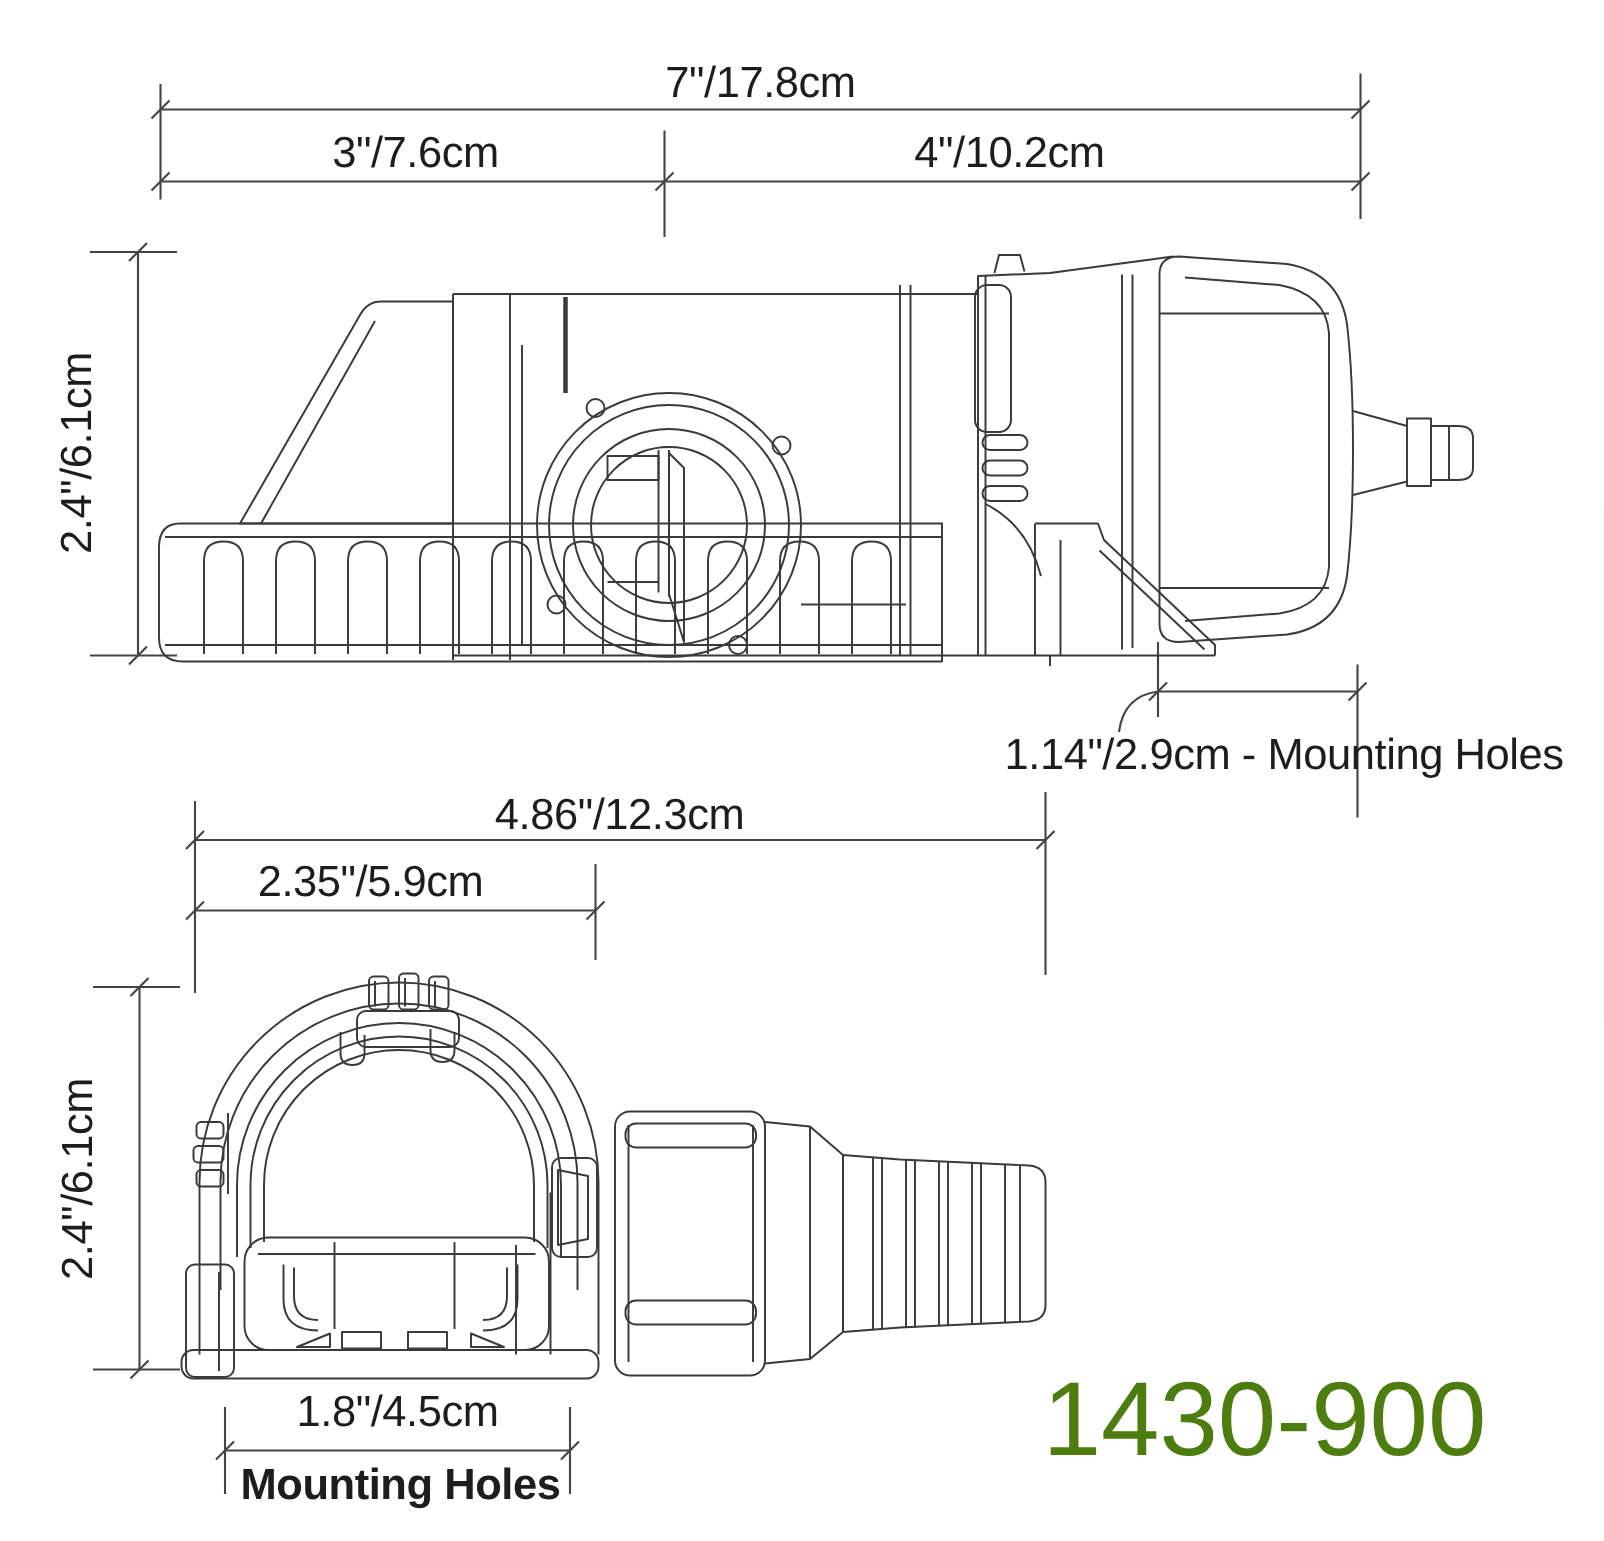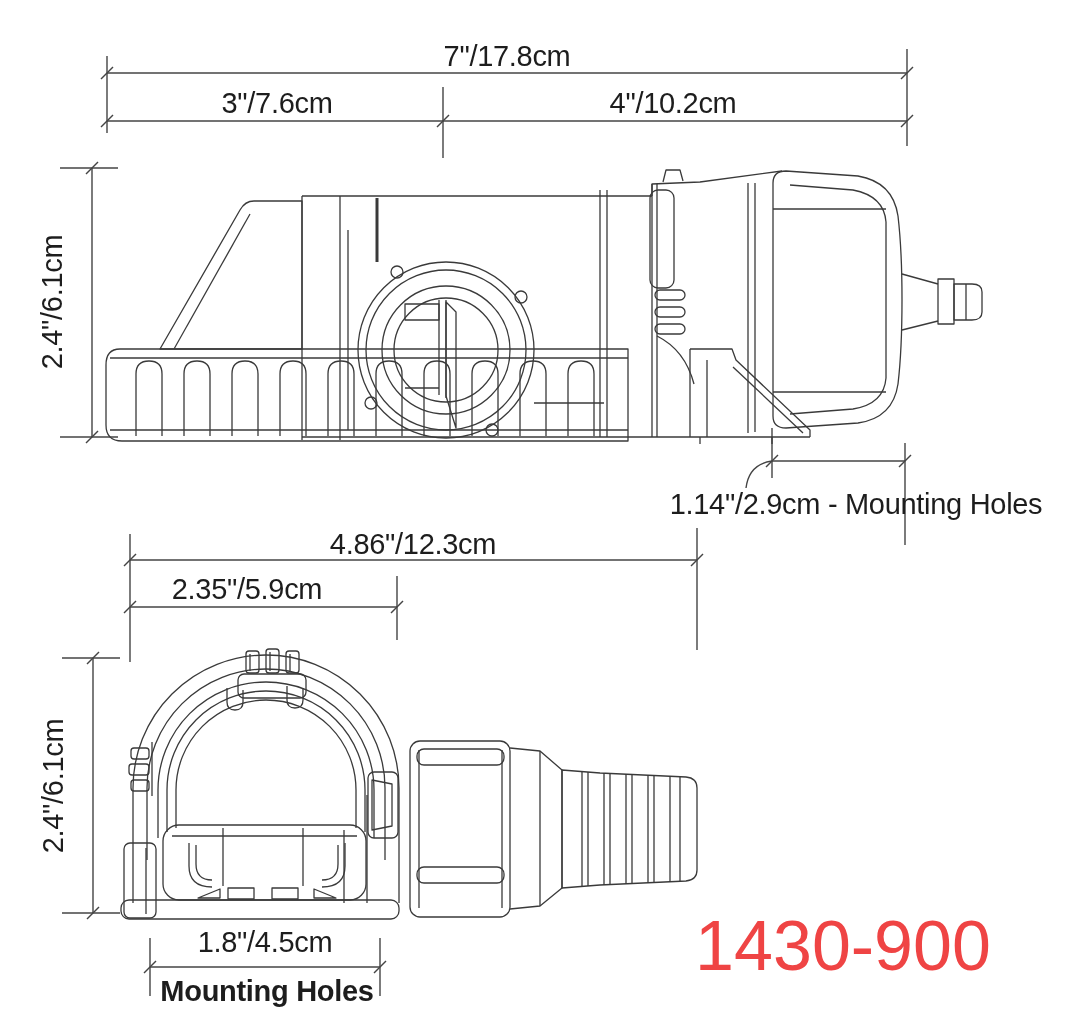--- a/index.html
+++ b/index.html
@@ -8,21 +8,21 @@
     font-family:"Liberation Sans", sans-serif;overflow:hidden;
   }
   #drawing-svg{position:absolute;left:0;top:0;width:1069px;height:1027px;}
   .dim-label{
     position:absolute;transform:translate(-50%,-50%);
     font-size:29px;color:#1d1d1d;white-space:nowrap;letter-spacing:-0.3px;
   }
   .dim-label.vertical{transform:translate(-50%,-50%) rotate(-90deg);}
   .model-label{
     position:absolute;transform:translate(-50%,-50%);
-    font-size:70px;color:#ef4444;white-space:nowrap;
+    font-size:70px;color:#4d7c0f;white-space:nowrap;
   }
 </style>
 </head>
 <body>
 
 <div id="stage">
 
   <svg id="drawing-svg" viewBox="0 0 1069 1027">
 
     <g stroke="#444" stroke-width="1.4" fill="none">

